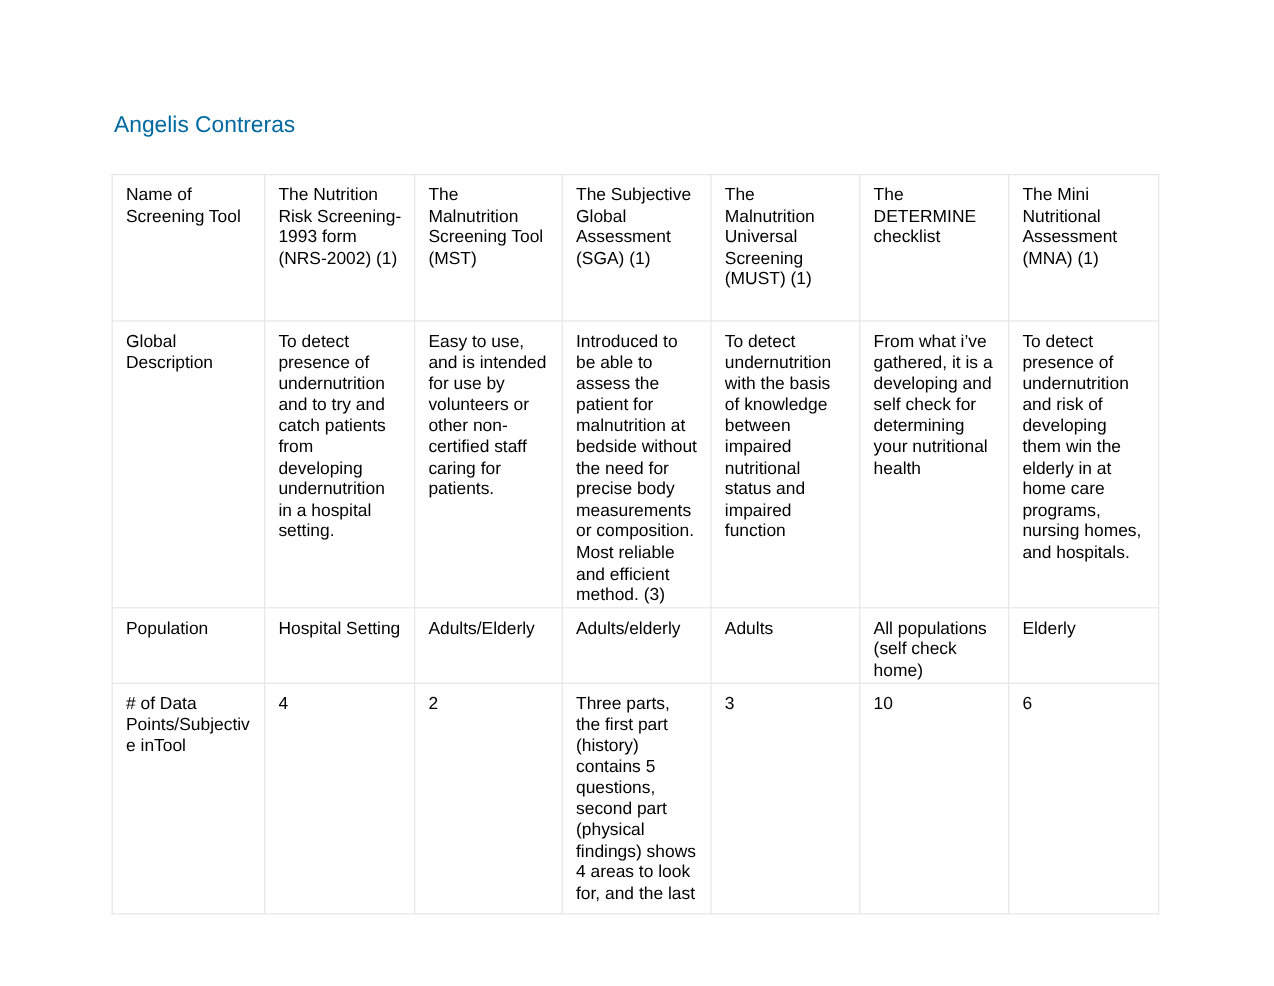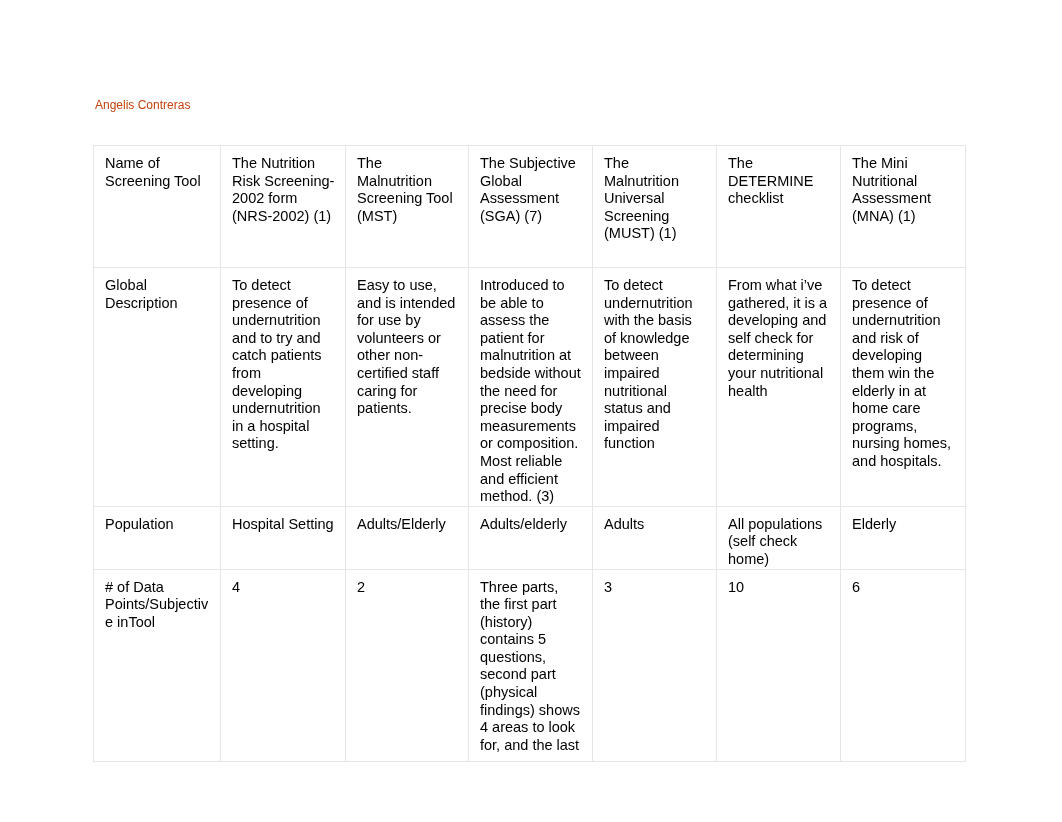--- a/index.html
+++ b/index.html
@@ -23,23 +23,23 @@
     top: 0;
     width: 1062px;
     height: 822px;
     background: #ffffff;
   }
 
   .author-line {
     position: absolute;
     left: 95px;
     top: 96px;
-    font-size: 12px;
+    font-size: 19px;
     line-height: 18px;
-    color: #c2410c;
+    color: #0369a1;
     white-space: nowrap;
   }
 
   .table-wrap {
     position: absolute;
     left: 93px;
     top: 145px;
     width: 872px;
     height: 570px;
   }
@@ -111,27 +111,27 @@
         <col class="c4">
           <col class="c5">
           <col class="c6">
       </colgroup>
       <tbody>
         <tr class="row-head">
           <td>
               <span class="cell-text">Name of Screening Tool</span>
             </td>
           <td>
-              <span class="cell-text">The Nutrition Risk Screening-2002 form (NRS-2002) (1)</span>
+              <span class="cell-text">The Nutrition Risk Screening-1993 form (NRS-2002) (1)</span>
             </td>
           <td>
               <span class="cell-text">The Malnutrition Screening Tool (MST)</span>
             </td>
           <td>
-              <span class="cell-text">The Subjective Global Assessment (SGA) (7)</span>
+              <span class="cell-text">The Subjective Global Assessment (SGA) (1)</span>
             </td>
           <td>
               <span class="cell-text">The Malnutrition Universal Screening (MUST) (1)</span>
             </td>
           <td>
               <span class="cell-text">The DETERMINE checklist</span>
             </td>
           <td>
               <span class="cell-text">The Mini Nutritional Assessment (MNA) (1)</span>
             </td>

